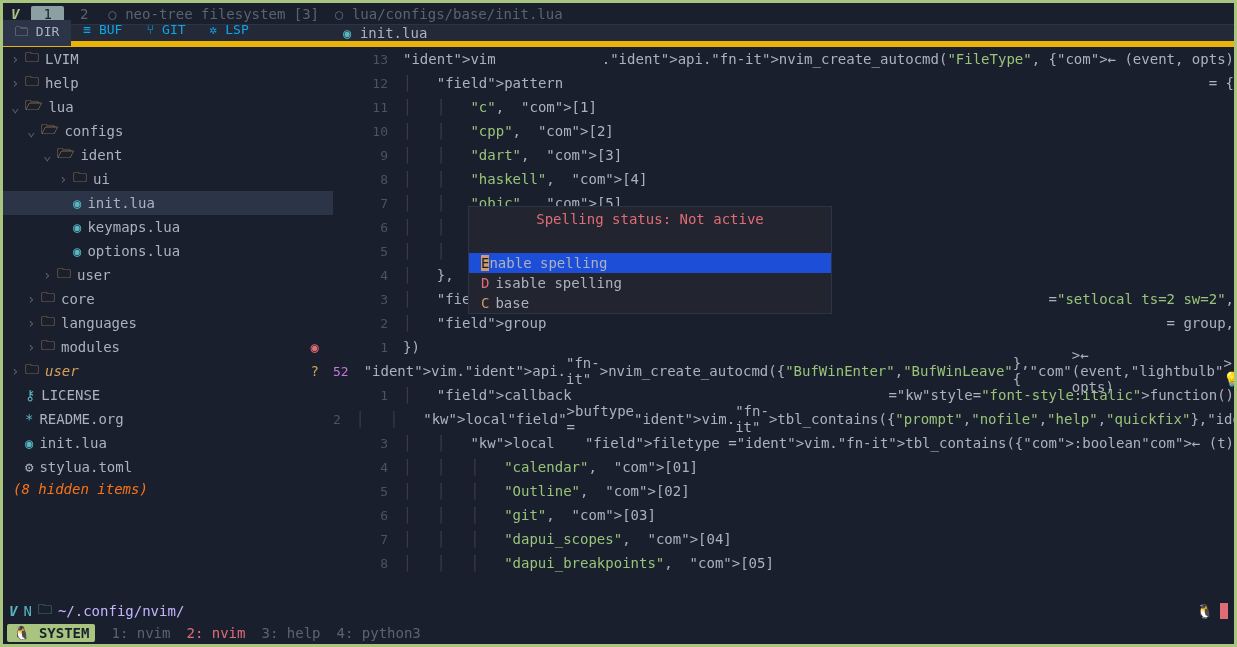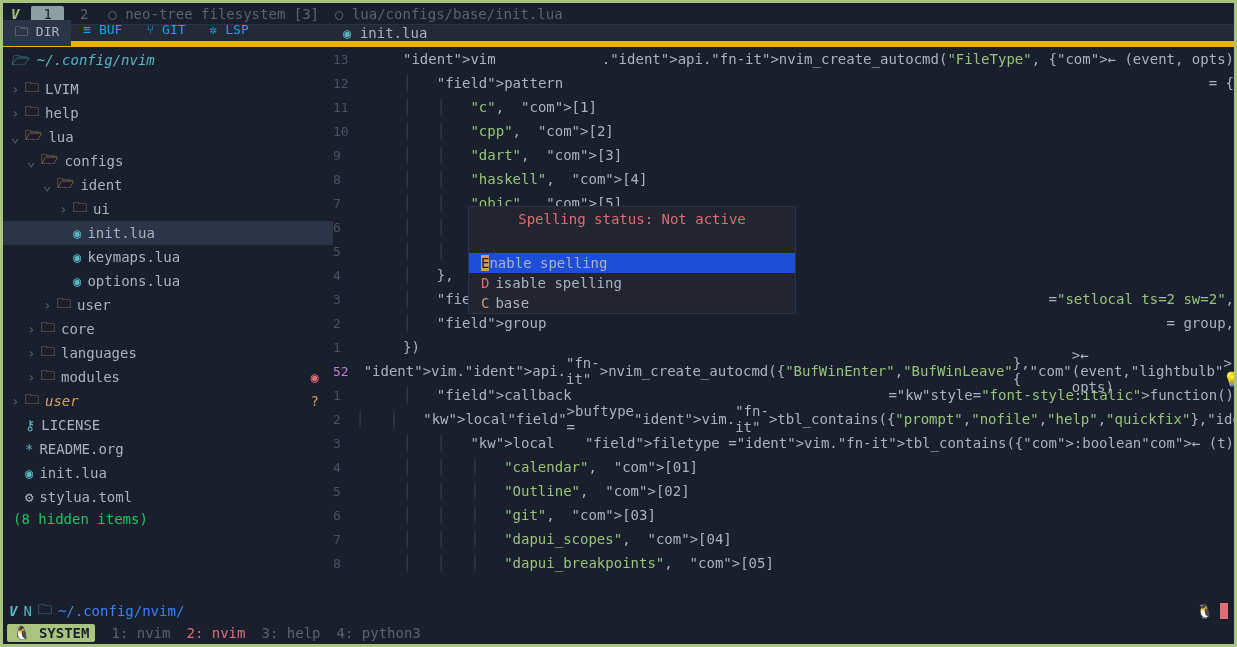--- a/index.html
+++ b/index.html
@@ -97,36 +97,36 @@
 .chev { color: #5c6370; width: 14px; display: inline-block; }
 .folder-icon { color: #d4a25a; margin-right: 6px; }
 .file-icon { color: #56b6c2; margin-right: 6px; }
 .file-icon.cfg { color: #abb2bf; }
 .tree-label { color: #abb2bf; }
 .tree-label.dir { color: #abb2bf; }
 .tree-label.diag { color: #d4a25a; font-style: italic; }
 .tree-item .badge { margin-left: auto; padding-right: 6px; }
 .badge.warn { color: #d4a25a; }
 .badge.bp { color: #e06c75; }
-.hidden-items { color: #22c55e; padding: 2px 10px; }
+.hidden-items { color: #f97316; padding: 2px 10px; font-style: italic; }
 .editor {
   flex: 1;
   position: relative;
   background: #1a1f2e;
   overflow: hidden;
 }
 .code-line {
   display: flex;
   align-items: center;
   height: 24px;
   position: relative;
 }
 .gutter {
   width: 70px;
-  text-align: left;
+  text-align: right;
   padding-right: 15px;
   color: #4b5263;
   font-size: 13px;
 }
 .gutter.current { color: #c678dd; }
 .code {
   flex: 1;
   white-space: pre;
   position: relative;
 }
@@ -164,21 +164,21 @@
   right: 0;
   height: 22px;
   display: flex;
   align-items: center;
   background: #1a1f2e;
   padding: 0 6px;
 }
 .statusline .mode { color: #56b6c2; font-weight: bold; font-style: italic; padding-right: 6px; }
 .statusline .small { color: #56b6c2; padding-right: 6px; }
 .statusline .folder { color: #56b6c2; padding-right: 6px; }
-.statusline .path { color: #3b82f6; }
+.statusline .path { color: #c4b5fd; }
 .statusline .penguin { margin-left: auto; color: #56b6c2; padding-right: 6px; }
 .statusline .redbar { width: 8px; height: 16px; background: #e06c75; }
 .tmuxline {
   position: absolute;
   bottom: 0;
   left: 0;
   right: 0;
   height: 22px;
   display: flex;
   align-items: center;
@@ -213,21 +213,20 @@
     <span class="header-btn">≡ <span>BUF</span></span>
     <span class="header-btn">⑂ <span>GIT</span></span>
     <span class="header-btn">✲ <span>LSP</span></span>
   </div>
   <span class="header-file"><span class="icon">◉</span> <span>init.lua</span></span>
 </div>
 
 <div class="main">
 
   <div class="sidebar">
-    <div class="sidebar-path">🗁 <span>~/.config/nvim</span></div>
     <div id="tree">
         <div class="tree-item d0">
           <span class="chev">›</span>
           <span class="folder-icon">🗀</span>
           <span class="tree-label dir">LVIM</span>
         </div>
         <div class="tree-item d0">
           <span class="chev">›</span>
           <span class="folder-icon">🗀</span>
           <span class="tree-label dir">help</span>
@@ -379,21 +378,21 @@
         <div class="code-line">
           <span class="gutter">7</span>
           <span class="code"><span class="indent-guide">│   │   │   </span><span class="str">"dapui_scopes"</span>,  <span class="&lt;span">"com"</span>&gt;[04]</span>
         </div>
         <div class="code-line">
           <span class="gutter">8</span>
           <span class="code"><span class="indent-guide">│   │   │   </span><span class="str">"dapui_breakpoints"</span>,  <span class="&lt;span">"com"</span>&gt;[05]</span>
         </div>
       </div>
 
-    <div class="popup" style="left:135px; top:159px; width:328px;">
+    <div class="popup" style="left:135px; top:159px; width:364px;">
       <div class="popup-title">Spelling status: Not active</div>
       <div class="popup-body" style="height:22px"></div>
       <div id="popup-items">
           <div class="popup-item selected"><span class="cursor-block">E</span><span>nable spelling</span></div>
           <div class="popup-item"><span class="key">D</span><span>isable spelling</span></div>
           <div class="popup-item"><span class="key cancel">C</span><span>base</span></div>
         </div>
     </div>
   </div>
 </div>

